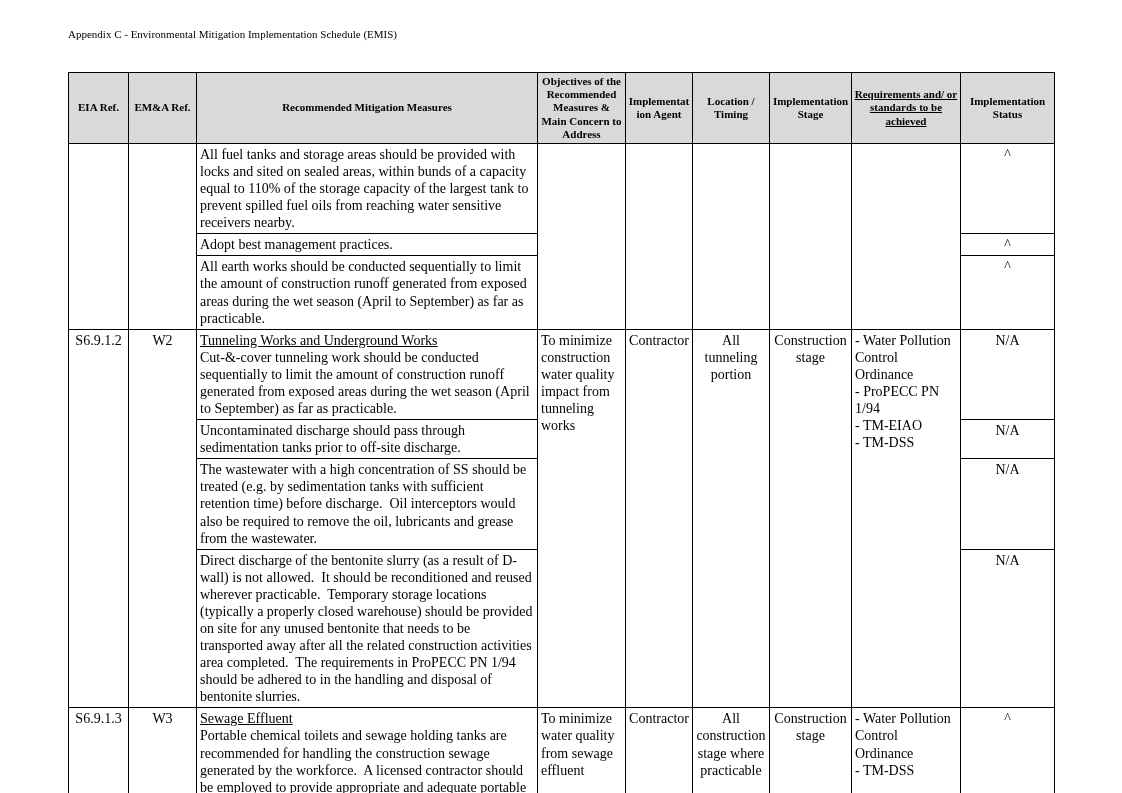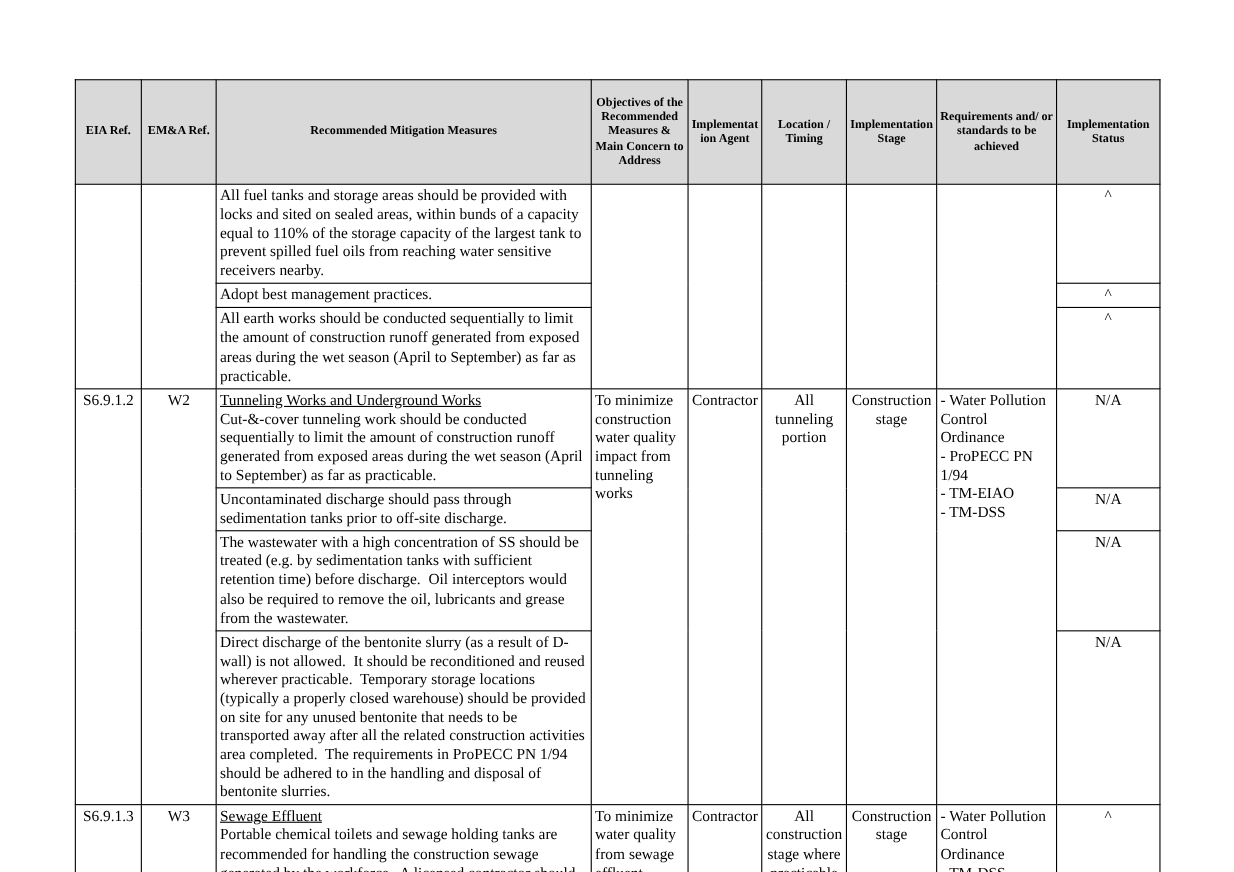--- a/index.html
+++ b/index.html
@@ -21,32 +21,32 @@
     border-collapse: collapse; table-layout: fixed;
     font-size: 11px;
   }
   .emis-table th, .emis-table td {
     border: 1px solid #000;
     vertical-align: top;
   }
   .emis-table th {
     background: var(--header-bg, #d9d9d9);
     font-weight: bold; text-align: center; vertical-align: middle;
-    padding: 14px 2px; font-size: 11px; line-height: 1.2;
+    padding: 2px 2px; font-size: 11px; line-height: 1.2;
     overflow-wrap: break-word; word-break: break-word;
     height: 65px;
   }
   .col-0 { width: 60px; }
   .col-1 { width: 68px; }
   .col-2 { width: 341px; }
   .col-3 { width: 88px; }
   .col-4 { width: 67px; }
   .col-5 { width: 77px; }
   .col-6 { width: 82px; }
-  .col-7 { width: 109px; }
+  .col-7 { width: 109px; text-decoration: underline; }
   .col-8 { width: 94px; font-family: Liberation Serif, serif; }
 
   .emis-table td {
     padding: 2px 3px; font-size: 14px; line-height: 1.22;
     overflow-wrap: break-word;
   }
   .cell-center { text-align: center; }
   .cell-left { text-align: left; }
   .measure-title { text-decoration: underline; }
   .measure-text, .cell-objectives { white-space: pre-wrap; }
@@ -57,20 +57,21 @@
     display: flex; justify-content: space-between; align-items: baseline;
     font-size: 11px;
   }
   .doc-footer .center { text-align: center; }
 </style>
 </head>
 <body>
 
 <div class="page">
 
+  <div class="doc-header">Appendix C - Environmental Mitigation Implementation Schedule (EMIS)</div>
 
   <table class="emis-table">
     <thead>
       <tr id="header-row">
           <th class="col-0">EIA Ref.</th>
           <th class="col-1">EM&amp;A Ref.</th>
           <th class="col-2">Recommended Mitigation Measures</th>
           <th class="col-3">Objectives of the Recommended Measures &amp; Main Concern to Address</th>
           <th class="col-4">Implementation Agent</th>
           <th class="col-5">Location / Timing</th>

